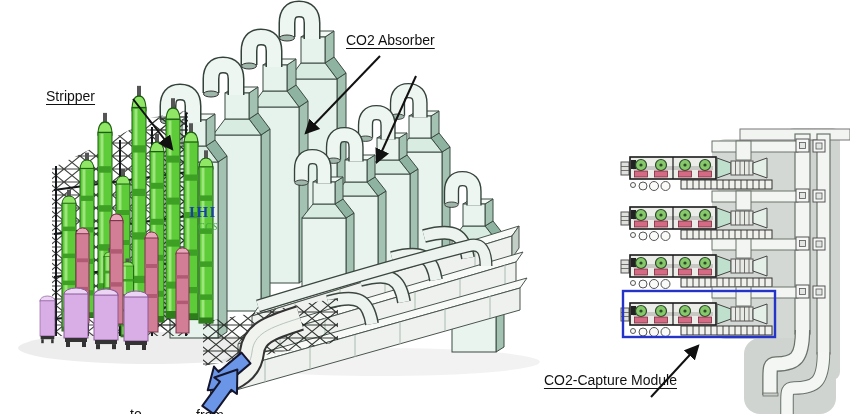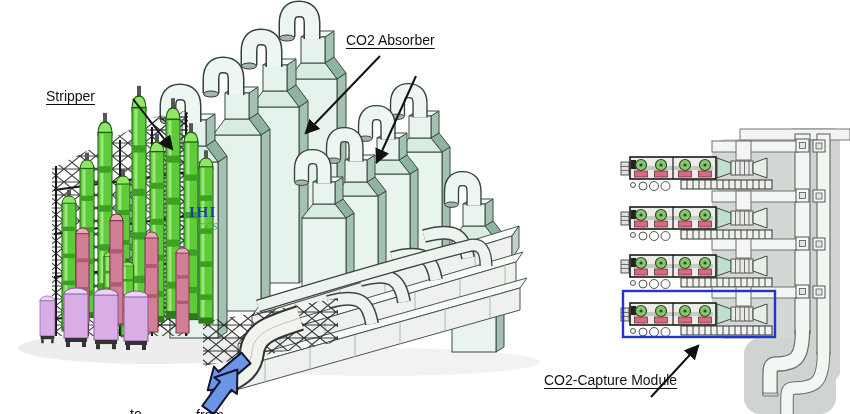--- a/index.html
+++ b/index.html
@@ -257,17 +257,17 @@
 <g stroke="#111" stroke-width="2">
   <line x1="133" y1="99" x2="172" y2="149" marker-end="url(#ah)"></line>
   <line x1="380" y1="56" x2="306" y2="133" marker-end="url(#ah)"></line>
   <line x1="416" y1="76" x2="377" y2="162" marker-end="url(#ah)"></line>
   <line x1="651" y1="397" x2="698" y2="346" marker-end="url(#ah)"></line>
 </g>
 </svg>
 
 <div class="lbl ul" style="left:46px;  top:60px;margin-top:25px;">Stripper</div>
 <div class="lbl ul" style="left:346px; top:29px;">CO2 Absorber</div>
-<div class="lbl ul wrap" style="left:544px; top:369px;">CO2-Capture Module</div>
+<div class="lbl ul wrap" style="left:527px; top:369px;text-align:right;">CO2-Capture Module</div>
 <div class="lbl" style="left:130px; top:403px;">to</div>
 <div class="lbl" style="left:196px; top:404px;">from</div>
 
 </div>
 
 </body></html>

